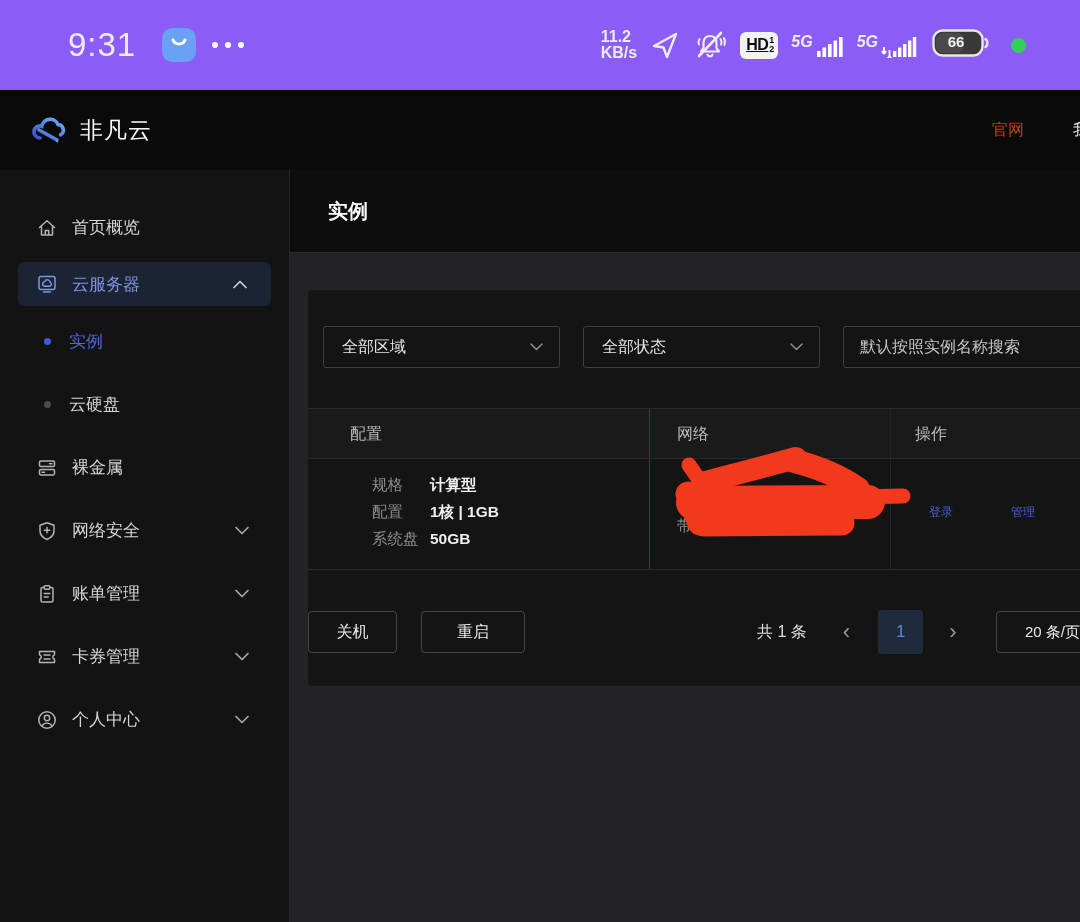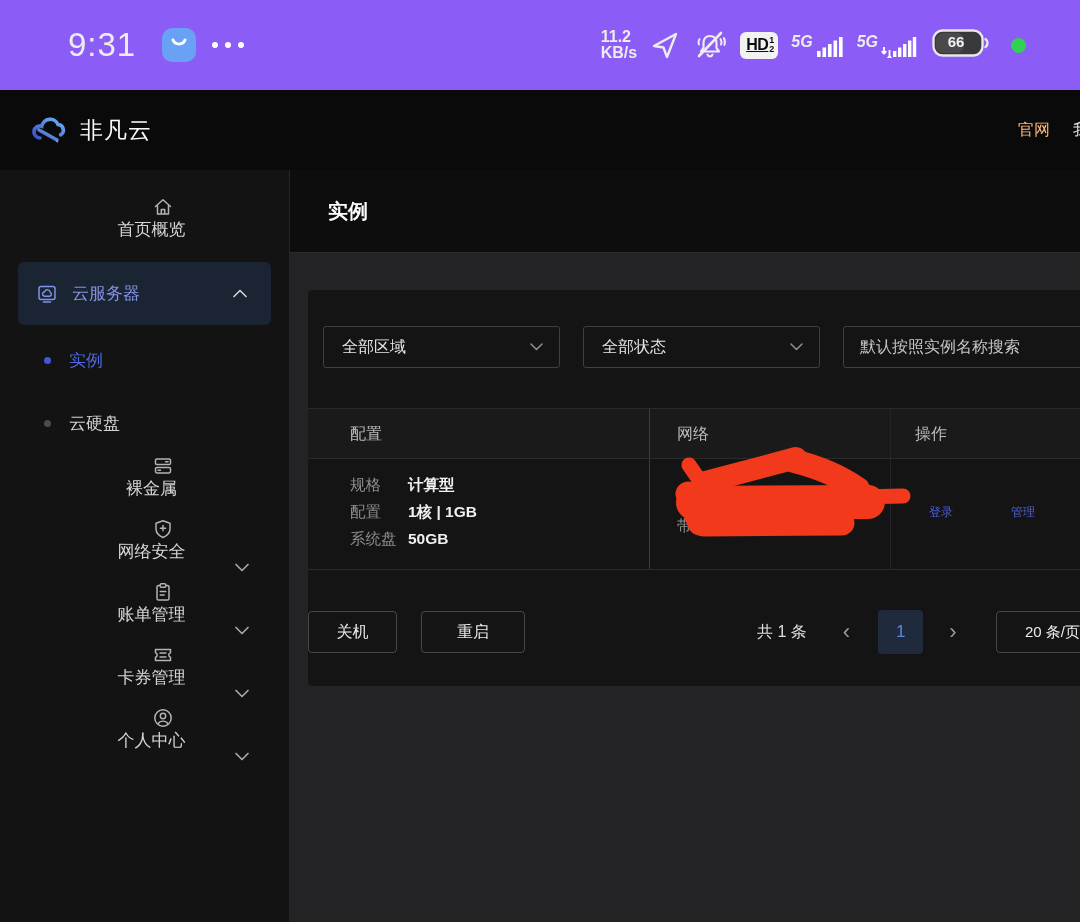--- a/index.html
+++ b/index.html
@@ -25,32 +25,32 @@
   .battery { position:relative; margin-left:2px; }
   .battery .bat-num { position:absolute; left:0; top:4px; width:48px; text-align:center;
                       font-size:15px; font-weight:600; color:#f2f2f2; }
   .green-dot { width:15px; height:15px; border-radius:50%; background:#31d158; margin-left:8px; }
 
   
   .header { position:relative; width:1080px; height:80px; background:#0a0a0b;
             display:flex; align-items:center; overflow:hidden; }
   .brand { display:flex; align-items:center; margin-left:30px; gap:12px; }
   .brand-name { color:#fafafa; font-size:23px; font-weight:400; letter-spacing:1px; }
-  .header-link { position:absolute; right:30px; color:#fdba74; font-size:16px; cursor:pointer; }
+  .header-link { position:absolute; right:56px; color:#c2410c; font-size:16px; cursor:pointer; }
   .header-partial { position:absolute; right:-9px; color:#e3e3e3; font-size:16px; }
 
   
   .layout { display:flex; width:1080px; height:752px; }
   .sidebar { width:290px; height:752px; background:#131314; border-right:1px solid #262628;
              padding-top:26px; flex-shrink:0; }
-  .nav-item { height:63px; display:flex; align-items:center; color:#d6d6d6; font-size:17px; cursor:pointer;flex-direction:column; }
+  .nav-item { height:63px; display:flex; align-items:center; color:#d6d6d6; font-size:17px; cursor:pointer; }
   .nav-item .nico { width:22px; height:22px; margin-left:36px; flex-shrink:0; }
   .nav-item .nlabel { margin-left:14px; }
   .nav-item .nchev { margin-left:auto; margin-right:40px; }
-  .nav-group { height:63px; margin:3px 18px 4px 18px; border-radius:6px; background:#1b2433;
+  .nav-group { height:44px; margin:3px 18px 4px 18px; border-radius:6px; background:#1b2433;
                display:flex; align-items:center; color:#8392e2; font-size:17px; cursor:pointer; }
   .nav-group .nico { width:22px; height:22px; margin-left:18px; }
   .nav-group .nlabel { margin-left:14px; }
   .nav-group .nchev { margin-left:auto; margin-right:24px; }
   .nav-sub { height:63px; display:flex; align-items:center; font-size:17px; color:#d2d2d2; cursor:pointer; }
   .nav-sub .sdot { width:7px; height:7px; border-radius:50%; background:#4c4c4e; margin-left:44px; }
   .nav-sub .nlabel { margin-left:18px; }
   .nav-sub.active { color:#5068de; }
   .nav-sub.active .sdot { background:#3f5ad8; }
 
@@ -68,21 +68,21 @@
   .select .sel-text { margin-left:18px; }
   .select .sel-chev { margin-left:auto; margin-right:16px; }
   .search-input { width:280px; height:42px; border:1px solid #3f3f41; border-radius:3px;
                   background:transparent; color:#e6e6e6; font-size:16px; padding:0 16px; outline:none;
                   font-family:"Liberation Sans", sans-serif; }
   .search-input::placeholder { color:#c7c7c7; opacity:1; }
 
   .thead { position:absolute; left:0; top:118px; width:920px; height:51px; background:#1a1a1b;
            border-top:1px solid #2a2a2c; border-bottom:1px solid #2a2a2c; display:flex; }
   .thead .th { line-height:49px; color:#bababa; font-size:16px; font-weight:500; }
-  .col1 { width:341px; padding-left:42px; }
+  .col1 { width:341px; padding-left:64px; }
   .col2 { width:241px; padding-left:27px; border-left:1px solid #14532d; }
   .col3 { flex:1; padding-left:38px; border-left:1px solid #252527; }
   .thead .col1 { padding-left:42px; } .thead .col2 { padding-left:27px; } .thead .col3 { padding-left:24px; }
 
   .trow { position:absolute; left:0; top:169px; width:920px; height:111px;
           border-bottom:1px solid #2a2a2c; display:flex; }
   .cell-lines { padding-top:12px; }
   .line { line-height:27px; font-size:15.5px; }
   .line .lab { display:inline-block; width:58px; color:#8d8d8d; }
   .line .lab2 { display:inline-block; width:48px; color:#8d8d8d; }

